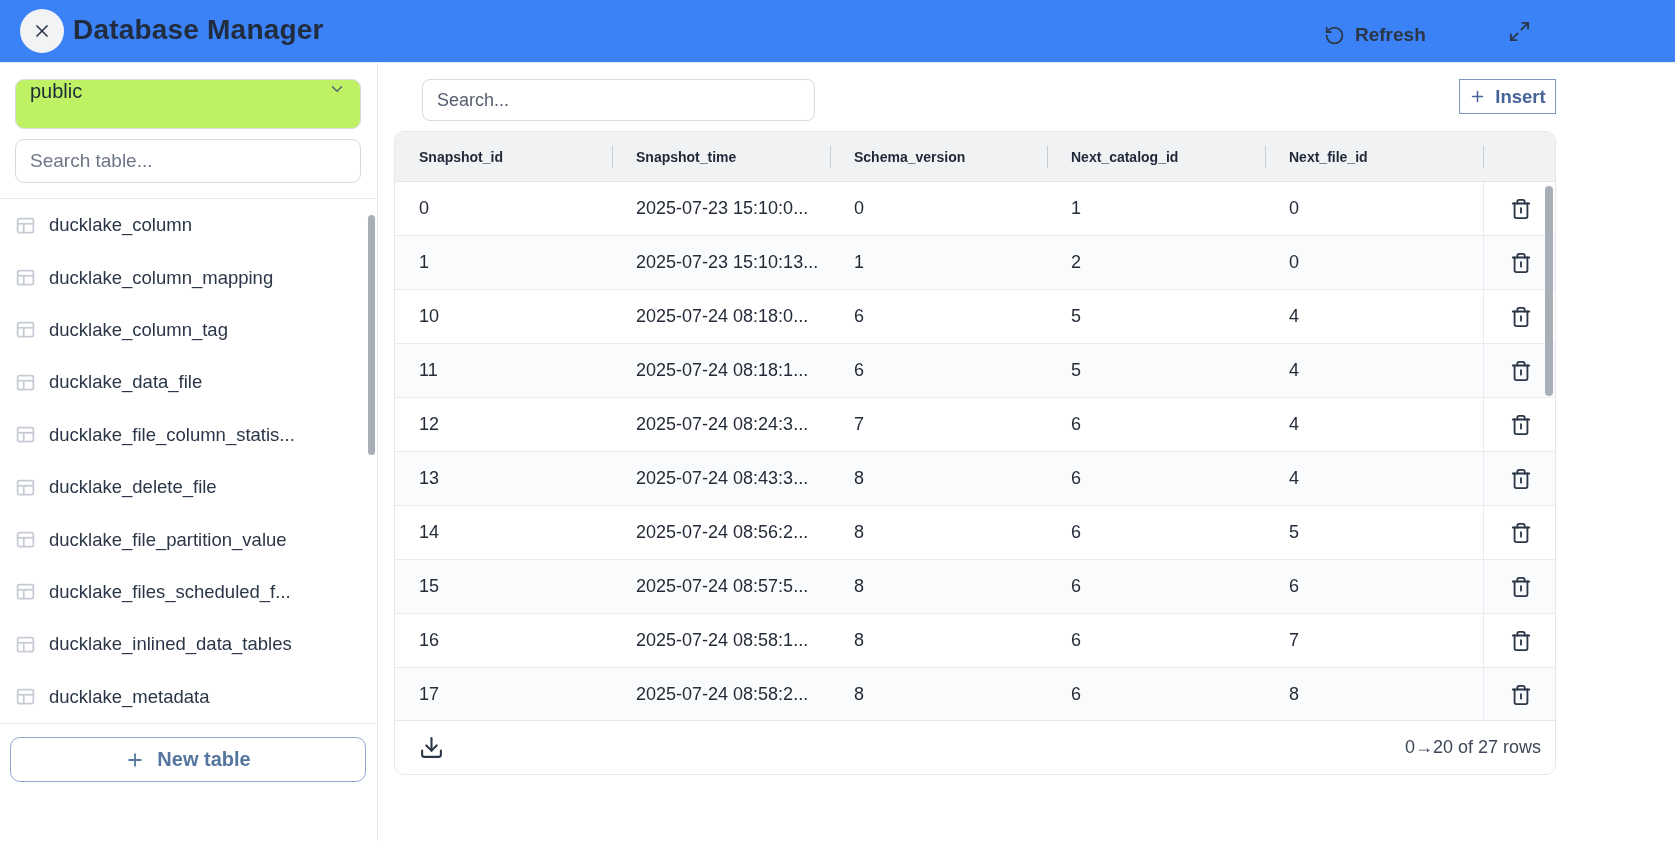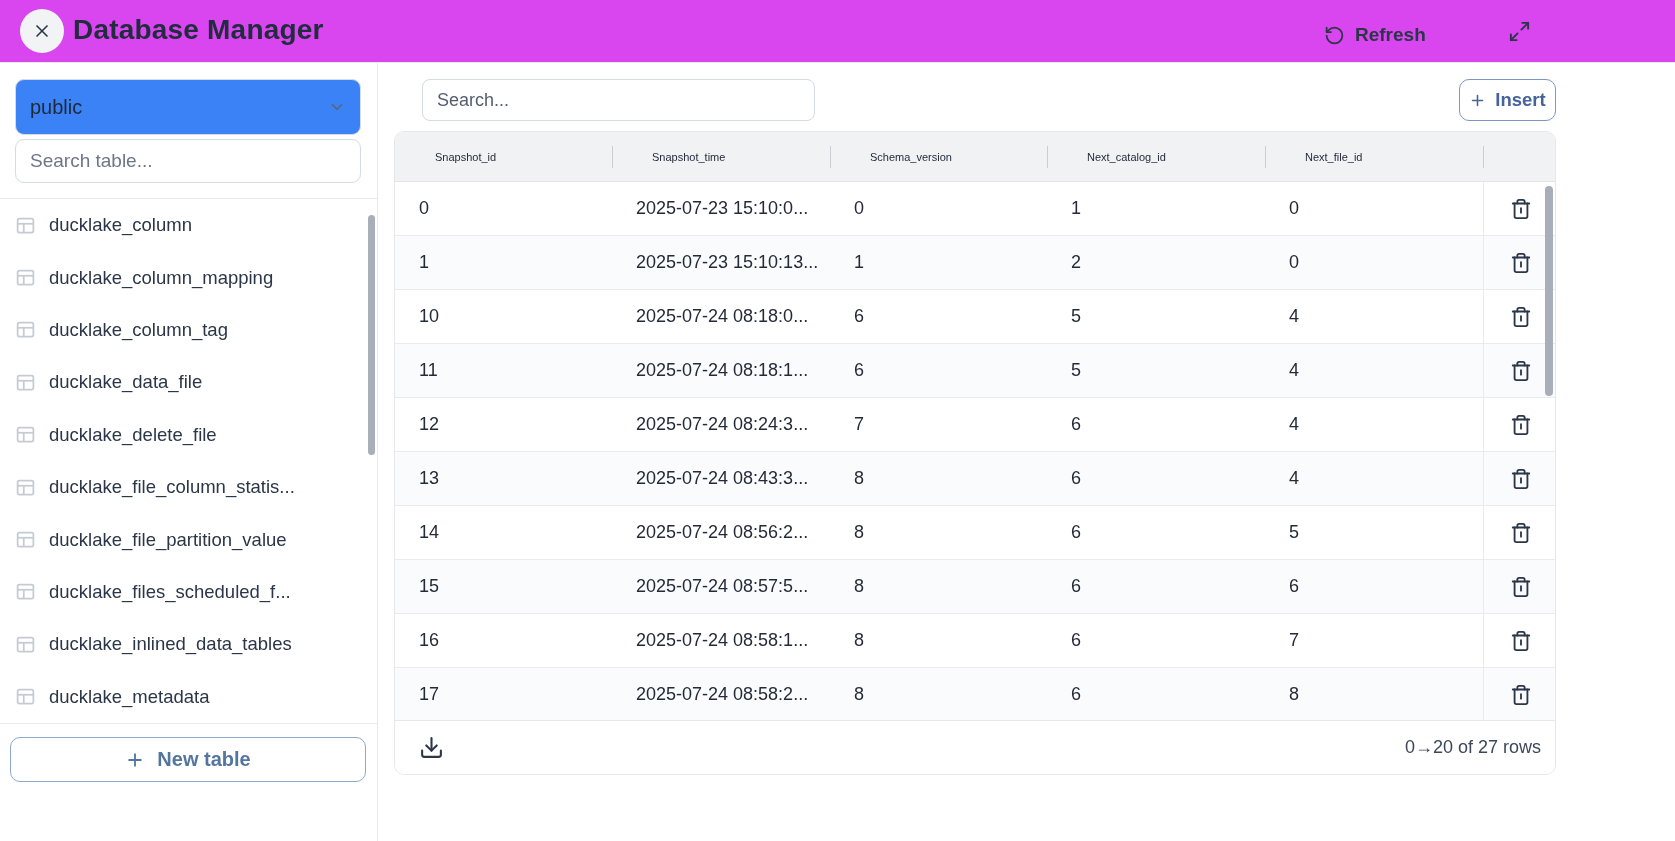--- a/index.html
+++ b/index.html
@@ -1,39 +1,39 @@
 <!DOCTYPE html>
 <html><head>
 <meta charset="utf-8">
 <style>
   * { margin:0; padding:0; box-sizing:border-box; }
   html,body { width:1675px; height:841px; background:#fff; overflow:hidden;
     font-family:"Liberation Sans","DejaVu Sans",sans-serif; color:#242b38; }
 
   
-  .topbar { position:absolute; left:0; top:0; width:1675px; height:63px; background:#d946ef;
+  .topbar { position:absolute; left:0; top:0; width:1675px; height:63px; background:#3b82f6;
     border-bottom:1px solid #e8eaed; }
   .close-btn { position:absolute; left:20px; top:9px; width:44px; height:44px; border-radius:50%;
     background:#f1f3f5; border:none; display:flex; align-items:center; justify-content:center; cursor:pointer; }
   .close-btn svg { width:20px; height:20px; stroke:#2b3648; }
   .app-title { position:absolute; left:73px; top:0; height:63px; line-height:60px;
     font-size:28px; font-weight:700; color:#222c3f; letter-spacing:.2px; }
   .refresh-btn { position:absolute; left:1324px; top:0; height:70px; display:flex; align-items:center;
     gap:10px; background:none; border:none; cursor:pointer; }
   .refresh-btn svg { width:21px; height:21px; stroke:#2b3648; }
   .refresh-label { font-size:19px; font-weight:700; color:#2b3648; }
   .fullscreen-btn { position:absolute; left:1503px; top:15px; width:32px; height:32px;
     background:none; border:none; cursor:pointer; display:flex; align-items:center; justify-content:center; }
   .fullscreen-btn svg { width:23px; height:23px; stroke:#2b3648; }
 
   
   .sidebar { position:absolute; left:0; top:63px; width:378px; height:778px; background:#fff;
     border-right:1px solid #e8eaed; }
-  .schema-select { position:absolute; left:15px; top:16px; width:346px; height:56px;
-    border:1px solid #d6dae1; border-radius:9px; background:#3b82f6; display:flex; align-items:center;
+  .schema-select { position:absolute; left:15px; top:16px; width:346px; height:50px;
+    border:1px solid #d6dae1; border-radius:9px; background:#bef264; display:flex; align-items:flex-start;
     padding:0 14px; cursor:pointer; }
   .schema-select .val { font-size:20px; color:#1f2937; flex:1; text-align:left; }
   .schema-select svg { width:18px; height:18px; stroke:#5b6470; }
   .table-search { position:absolute; left:15px; top:76px; width:346px; height:44px;
     border:1px solid #d6dae1; border-radius:9px; font-size:19px; padding:3px 14px; color:#1f2937;
     outline:none; }
   .table-search::placeholder { color:#6e7687; opacity:1; }
   .side-divider-top { position:absolute; left:0; top:135px; width:378px; height:1px; background:#e8eaed; }
   .table-list { position:absolute; left:0; top:136px; width:442px; height:524px; overflow:hidden; }
   .side-item { height:52.4px; display:flex; align-items:center; padding:0 14px 0 15px; cursor:pointer; }
@@ -49,33 +49,33 @@
   .new-table-btn { position:absolute; left:10px; top:674px; width:356px; height:45px;
     border:1.5px solid #8fa8cd; border-radius:10px; background:#fff; cursor:pointer;
     display:flex; align-items:center; justify-content:center; gap:12px; }
   .new-table-btn svg { width:20px; height:20px; stroke:#54759e; }
   .new-table-label { font-size:20px; font-weight:700; color:#54759e; }
 
   
   .main-search { position:absolute; left:394px; top:79px; width:393px; height:42px;
     border:1px solid #d6dae1; border-radius:8px; font-size:18px; padding:0 14px; color:#1f2937; outline:none;margin-left:28px; }
   .main-search::placeholder { color:#555e70; opacity:1; }
-  .insert-btn { position:absolute; left:1459px; top:79px; width:97px; height:42px;
-    border:1.5px solid #7b96c2; border-radius:10px; background:#fff; cursor:pointer;
+  .insert-btn { position:absolute; left:1459px; top:79px; width:97px; height:35px;
+    border:1.5px solid #7b96c2; border-radius:0; background:#fff; cursor:pointer;
     display:flex; align-items:center; justify-content:center; gap:9px; }
   .insert-btn svg { width:17px; height:17px; stroke:#46639a; }
   .insert-label { font-size:18.5px; font-weight:700; color:#46639a; }
 
   
   .card { position:absolute; left:394px; top:131px; width:1162px; height:644px;
     border:1px solid #e5e7eb; border-radius:10px; background:#fff; overflow:hidden; }
   .grid-cols { display:grid; grid-template-columns:217px 218px 217px 218px 218px 1fr; }
   .thead { height:50px; background:#f1f2f4; border-bottom:1px solid #e3e5e9; }
-  .hcell { position:relative; display:flex; align-items:center; padding-left:40px;
-    font-size:11px; font-weight:400; color:#1f2838; }
+  .hcell { position:relative; display:flex; align-items:center; padding-left:24px;
+    font-size:14px; font-weight:700; color:#1f2838; }
   .hcell.sep::before, .hcell-trash::before { content:""; position:absolute; left:0; top:14px;
     width:1px; height:22px; background:#c9cdd4; }
   .hcell-trash { position:relative; }
   .tbody { position:absolute; left:0; top:50px; width:1162px; height:540px; overflow:hidden; }
   .trow { height:54px; border-bottom:1px solid #e9ebee; background:#fff; }
   .trow.alt { background:#fafbfc; }
   .tcell { display:flex; align-items:center; padding-left:24px; font-size:18px; color:#242b38; }
   .tcell-trash { display:flex; align-items:center; justify-content:center; border-left:1px solid #e9ebee; }
   .trash-btn { background:none; border:none; cursor:pointer; display:flex; padding:4px; }
   .trash-btn svg { width:22px; height:22px; stroke:#2b3648; }
@@ -199,39 +199,39 @@
   </div>
 
   <div class="side-item">
     <span class="tbl-ic">
       <svg viewBox="0 0 24 24" fill="none" stroke-width="2" stroke-linejoin="round">
             <rect x="3" y="4" width="18" height="16" rx="2"></rect>
             <line x1="3" y1="10" x2="21" y2="10"></line>
             <line x1="10" y1="10" x2="10" y2="20"></line>
           </svg>
     </span>
+    <span class="side-label">ducklake_file_column_statis...</span>
+    <button class="kebab">
+      <svg viewBox="0 0 16 16">
+            <circle cx="8" cy="3" r="1.6"></circle>
+            <circle cx="8" cy="8" r="1.6"></circle>
+            <circle cx="8" cy="13" r="1.6"></circle>
+          </svg>
+    </button>
+  </div>
+
+  <div class="side-item">
+    <span class="tbl-ic">
+      <svg viewBox="0 0 24 24" fill="none" stroke-width="2" stroke-linejoin="round">
+            <rect x="3" y="4" width="18" height="16" rx="2"></rect>
+            <line x1="3" y1="10" x2="21" y2="10"></line>
+            <line x1="10" y1="10" x2="10" y2="20"></line>
+          </svg>
+    </span>
     <span class="side-label">ducklake_delete_file</span>
-    <button class="kebab">
-      <svg viewBox="0 0 16 16">
-            <circle cx="8" cy="3" r="1.6"></circle>
-            <circle cx="8" cy="8" r="1.6"></circle>
-            <circle cx="8" cy="13" r="1.6"></circle>
-          </svg>
-    </button>
-  </div>
-
-  <div class="side-item">
-    <span class="tbl-ic">
-      <svg viewBox="0 0 24 24" fill="none" stroke-width="2" stroke-linejoin="round">
-            <rect x="3" y="4" width="18" height="16" rx="2"></rect>
-            <line x1="3" y1="10" x2="21" y2="10"></line>
-            <line x1="10" y1="10" x2="10" y2="20"></line>
-          </svg>
-    </span>
-    <span class="side-label">ducklake_file_column_statis...</span>
     <button class="kebab">
       <svg viewBox="0 0 16 16">
             <circle cx="8" cy="3" r="1.6"></circle>
             <circle cx="8" cy="8" r="1.6"></circle>
             <circle cx="8" cy="13" r="1.6"></circle>
           </svg>
     </button>
   </div>
 
   <div class="side-item">

